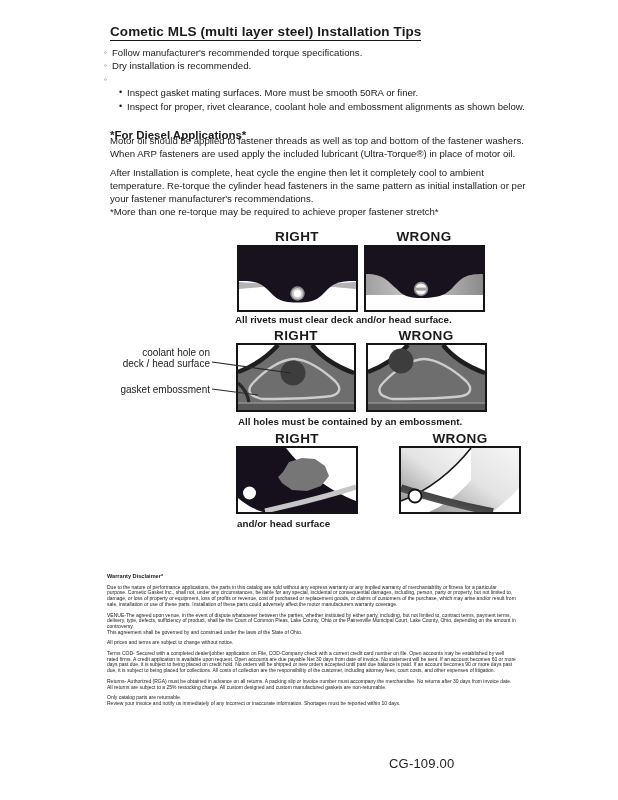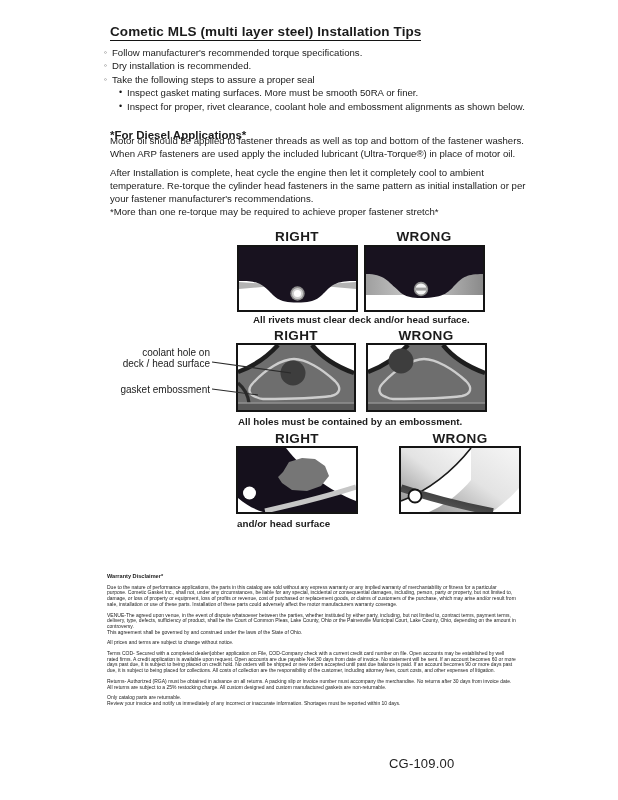--- a/index.html
+++ b/index.html
@@ -56,21 +56,20 @@
     <div class="tip-row">
       <span class="blt">◦</span>
       <span>Follow manufacturer's recommended torque specifications.</span>
     </div>
     <div class="tip-row">
       <span class="blt">◦</span>
       <span>Dry installation is recommended.</span>
     </div>
     <div class="tip-row">
       <span class="blt">◦</span>
-      <span>Take the following steps to assure a proper seal</span>
     </div>
     <div class="tip-row sub">
       <span class="blt">•</span>
       <span>Inspect gasket mating surfaces.  More must be smooth 50RA or finer.</span>
     </div>
     <div class="tip-row sub">
       <span class="blt">•</span>
       <span>Inspect for proper, rivet clearance, coolant hole and embossment alignments as shown below.</span>
     </div>
   </div>
@@ -115,21 +114,21 @@
       <path d="M2,2 H119 V29 C103,29 99,32 92,39 C85,46 82,53 57,53 C39,53 37,47.5 30.5,42 C24,36.5 20,29 2,29 Z" fill="#18121f"></path>
       <g>
         <circle cx="57" cy="44" r="7.2" fill="#8e8e8e"></circle>
         <circle cx="57" cy="44" r="5.5" fill="#f4f4f4"></circle>
         <rect x="49" y="42.6" width="16" height="3" fill="#a0a0a0" clip-path="url(#rivclip)"></rect>
       </g>
       <rect x="1" y="1" width="119" height="65" fill="none" stroke="#141414" stroke-width="2"></rect>
     </svg>
   </div>
 
-  <div class="abs caption" style="left:253px; top:314px;text-align:right;">All rivets must clear deck and/or head surface.</div>
+  <div class="abs caption" style="left:235px; top:314px;text-align:right;">All rivets must clear deck and/or head surface.</div>
 
   <div class="abs dg-label" style="left:235px; top:328px;">RIGHT</div>
   <div class="abs dg-label" style="left:365px; top:328px;">WRONG</div>
 
   <div class="abs ann" style="left:106px; top:347px;">
     <div>coolant hole on</div>
     <div>deck / head surface</div>
   </div>
   <div class="abs ann" style="left:106px; top:384px;">gasket embossment</div>
 

